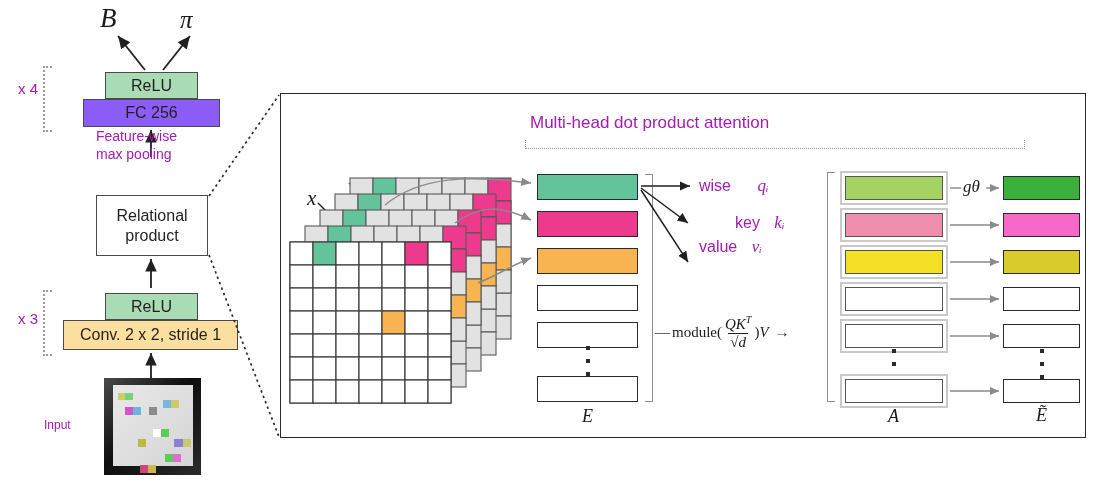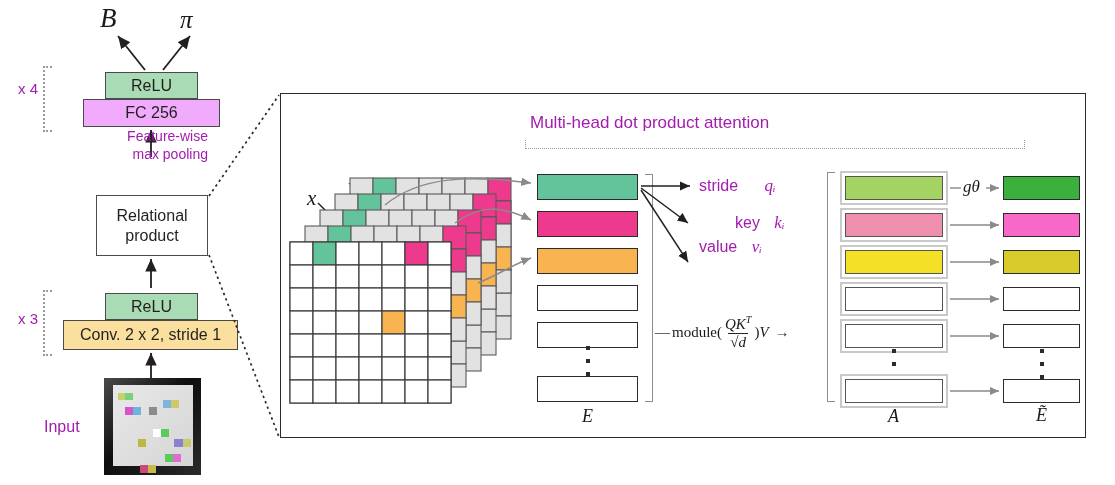--- a/index.html
+++ b/index.html
@@ -7,21 +7,21 @@
        font-family:"Liberation Sans", sans-serif;color:#1a1a1a;}
   .abs{position:absolute;}
   .lbl{font-size:15px;color:#a21caf;white-space:nowrap;}
   .math{font-family:"Liberation Serif", serif;font-style:italic;}
 
   
   .block{box-sizing:border-box;border:1.4px solid #4a4a4a;
          display:flex;align-items:center;justify-content:center;
          font-size:16px;color:#231f20;}
   .green{background:#a9dcb4;}
-  .blue{background:#f0abfc;}
+  .blue{background:#8b5cf6;}
   .orange{background:#fbdf9e;}
 
   
   .rep-bracket{border:2px dotted #9a9a9a;border-right:none;box-sizing:border-box;}
 
   
   .panel{border:1.6px solid #2b2b2b;background:#fff;box-sizing:border-box;}
 
   
   .vec{box-sizing:border-box;border:1.5px solid #2b2b2b;background:#fff;}
@@ -74,21 +74,21 @@
 </div>
 
 <div class="abs block blue" style="left:83px;top:99px;width:137px;height:28px;">
   <span>FC 256</span>
 </div>
 
 <svg class="abs" style="left:0;top:0;width:300px;height:170px;">
   <line x1="151" y1="157" x2="151" y2="130" class="stroke-dark" stroke-width="1.8" marker-end="url(#ah)"></line>
 </svg>
 
-<div class="abs lbl" style="left:96px;top:128px;text-align:right;width:112px;line-height:1.25;font-size:14px;">
+<div class="abs lbl" style="left:96px;top:128px;text-align:left;width:112px;line-height:1.25;font-size:14px;">
   <div>Feature-wise</div>
   <div>max pooling</div>
 </div>
 
 <div class="abs block" style="left:96px;top:195px;width:112px;height:61px;background:#fff;flex-direction:column;line-height:1.25;">
   <span>Relational</span>
   <span>product</span>
 </div>
 
 <svg class="abs" style="left:0;top:0;width:300px;height:300px;">
@@ -124,21 +124,21 @@
       <div class="px" style="left: 48px; top: 44px; width: 8px; height: 8px; background: rgb(91, 204, 91);"></div>
       <div class="px" style="left: 25px; top: 54px; width: 8px; height: 8px; background: rgb(189, 183, 67);"></div>
       <div class="px" style="left: 61px; top: 54px; width: 9px; height: 8px; background: rgb(138, 127, 209);"></div>
       <div class="px" style="left: 70px; top: 54px; width: 8px; height: 8px; background: rgb(201, 200, 108);"></div>
       <div class="px" style="left: 52px; top: 69px; width: 8px; height: 8px; background: rgb(91, 204, 91);"></div>
       <div class="px" style="left: 60px; top: 69px; width: 8px; height: 8px; background: rgb(224, 108, 208);"></div>
       <div class="px" style="left: 27px; top: 80px; width: 8px; height: 8px; background: rgb(201, 74, 122);"></div>
       <div class="px" style="left: 35px; top: 80px; width: 8px; height: 8px; background: rgb(201, 184, 74);"></div>
     </div>
 </div>
-<div class="abs lbl" style="left:44px;top:418px;font-size:16px;">Input</div>
+<div class="abs lbl" style="left:44px;top:418px;font-size:12px;">Input</div>
 
 <svg class="abs" style="left:0;top:0;width:300px;height:485px;">
   <line x1="209" y1="196" x2="279" y2="95" stroke="#2b2b2b" stroke-width="1.7" stroke-dasharray="2.4 3.4"></line>
   <line x1="209" y1="255" x2="279" y2="437" stroke="#2b2b2b" stroke-width="1.7" stroke-dasharray="2.4 3.4"></line>
 </svg>
 
 <div class="abs panel" style="left:280px;top:93px;width:806px;height:345px;"></div>
 
 <div class="abs lbl" style="left:530px;top:113px;font-size:17px;">Multi-head dot product attention</div>
 <div class="abs dotbr" style="left:525px;top:140px;width:500px;"></div>
@@ -344,21 +344,21 @@
 
 <div class="abs sqbr" style="left:645px;top:174px;width:8px;height:228px;border-left:none;"></div>
 
 <svg class="abs" style="left:0;top:0;width:1115px;height:485px;">
   <line x1="641" y1="186" x2="690" y2="186" class="stroke-dark" stroke-width="1.5" marker-end="url(#ah)"></line>
   <line x1="641" y1="188" x2="688" y2="223" class="stroke-dark" stroke-width="1.5" marker-end="url(#ah)"></line>
   <line x1="641" y1="190" x2="688" y2="262" class="stroke-dark" stroke-width="1.5" marker-end="url(#ah)"></line>
 </svg>
 
 <div class="abs lbl" style="left:699px;top:176px;font-size:16px;">
-  <span>stride</span>
+  <span>wise</span>
   <span class="math" style="margin-left:22px;font-size:17px;">qᵢ</span>
 </div>
 <div class="abs lbl" style="left:735px;top:213px;font-size:16px;">
   <span>key</span>
   <span class="math" style="margin-left:10px;font-size:17px;">kᵢ</span>
 </div>
 <div class="abs lbl" style="left:699px;top:237px;font-size:16px;">
   <span>value</span>
   <span class="math" style="margin-left:10px;font-size:17px;">vᵢ</span>
 </div>

